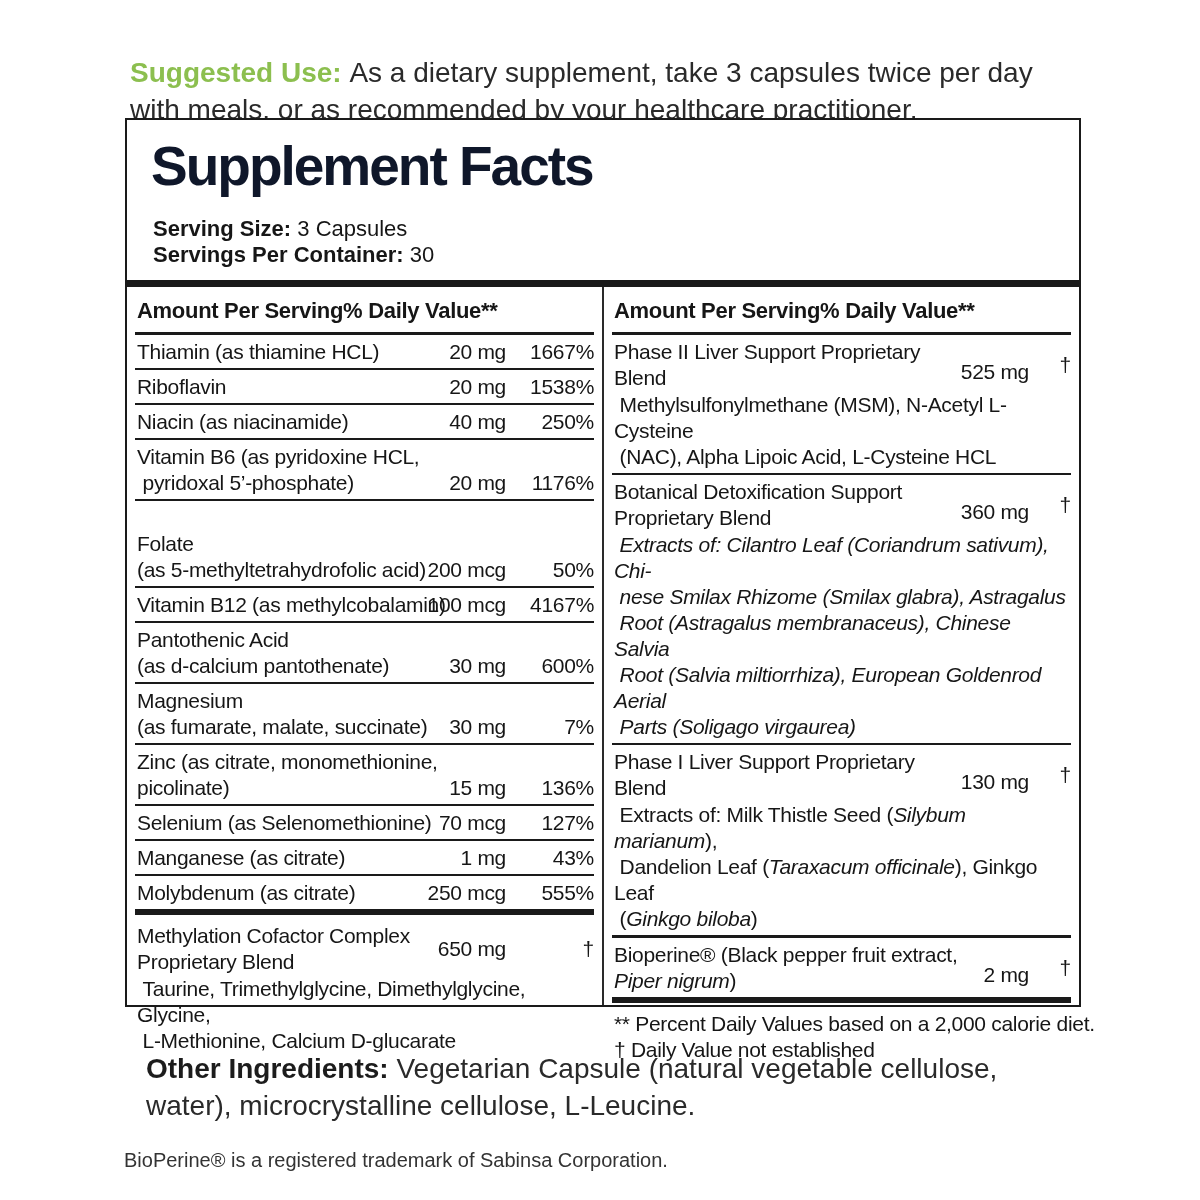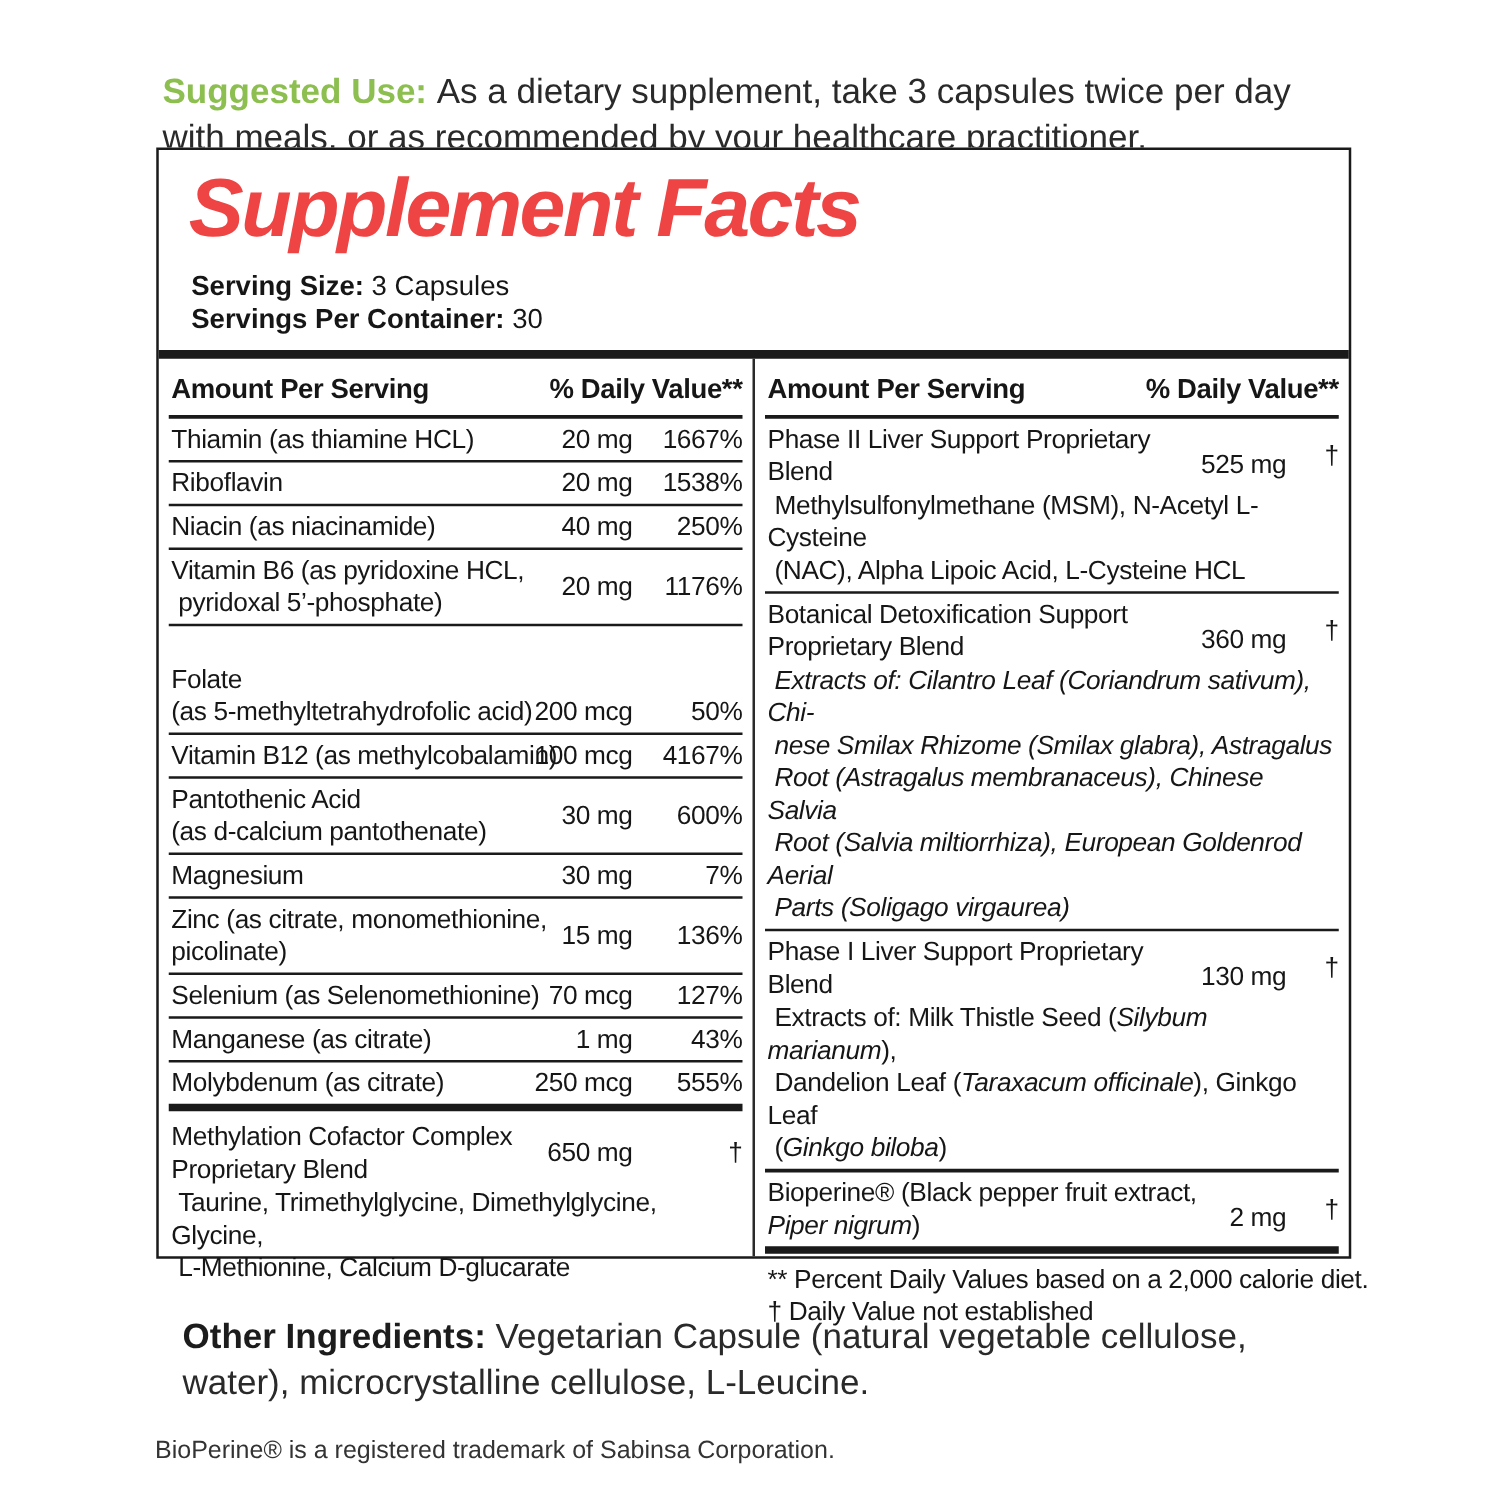--- a/index.html
+++ b/index.html
@@ -8,39 +8,39 @@
 
   
   .suggested{position:absolute;left:130px;top:26px;width:932px;
              font-size:28px;line-height:37px;color:#2a2a2a;}
   .suggested .lbl{color:var(--green,#8cbf4f);font-weight:bold;}
 
   
   .facts-box{position:absolute;left:125px;top:118px;width:956px;height:889px;
              border:2px solid #1a1a1a;box-sizing:border-box;background:#fff;
              display:flex;flex-direction:column;color:#161616;}
-  .panel-title{margin:2px 0 0 24px;font-size:66px;line-height:88px;font-weight:bold;
-               letter-spacing:-2px;color:#ef4444;font-style:italic;}
+  .panel-title{margin:2px 0 0 24px;font-size:55px;line-height:88px;font-weight:bold;
+               letter-spacing:-2px;color:#0f172a;}
   .serving-block{margin:6px 0 0 26px;font-size:22px;line-height:26px;}
   .serving-block .b{font-weight:bold;}
   .topbar{height:7px;background:#1a1a1a;margin-top:12px;}
 
   .columns{flex:1;min-height:0;display:flex;align-items:stretch;}
   .col{flex:1;padding:0 8px;min-width:0;}
   .divider{width:2px;background:#2a2a2a;}
 
-  .col-header{display:flex;justify-content:space-between;align-items:flex-end;
+  .col-header{display:flex;justify-content:flex-start;align-items:flex-end;
               font-weight:bold;font-size:22px;letter-spacing:-0.3px;padding:11px 0 8px 2px;}
   .sep{background:#1a1a1a;}
   .sep.thin{height:2px;}
   .sep.medium{height:3px;}
   .sep.thick{height:6px;margin-bottom:4px;}
 
   .frow{padding:4px 0 3px 2px;font-size:21px;line-height:26px;letter-spacing:-0.3px;}
-  .frow-top{display:flex;align-items:center;}
+  .frow-top{display:flex;align-items:flex-end;}
   .frow.v-center .frow-top{align-items:center;}
   .frow.v-bottom .frow-top{align-items:flex-end;margin-top:26px;}
   .frow-name{flex:1;min-width:0;}
   .frow-name .nline{white-space:pre;}
   .frow-amt{width:100px;text-align:right;white-space:nowrap;flex-shrink:0;}
   .frow-dv{width:88px;text-align:right;white-space:nowrap;flex-shrink:0;}
   .col-right .frow-amt{width:110px;margin-top:14px;}
   .col-right .frow-dv{width:42px;}
   .frow-sub{white-space:pre-wrap;margin-top:1px;}
   .it{font-style:italic;}
@@ -145,20 +145,21 @@
                 </div>
                 <div class="frow-amt">30 mg</div>
                 <div class="frow-dv">600%</div>
               </div>
             </div>
             <div class="sep thin"></div>
             <div class="frow">
               <div class="frow-top">
                 <div class="frow-name">
                   <div class="nline"><span>Magnesium</span></div>
+                  <div class="nline"><span>(as fumarate, malate, succinate)</span></div>
                 </div>
                 <div class="frow-amt">30 mg</div>
                 <div class="frow-dv">7%</div>
               </div>
             </div>
             <div class="sep thin"></div>
             <div class="frow">
               <div class="frow-top">
                 <div class="frow-name">
                   <div class="nline"><span>Zinc (as citrate, monomethionine,</span></div>

